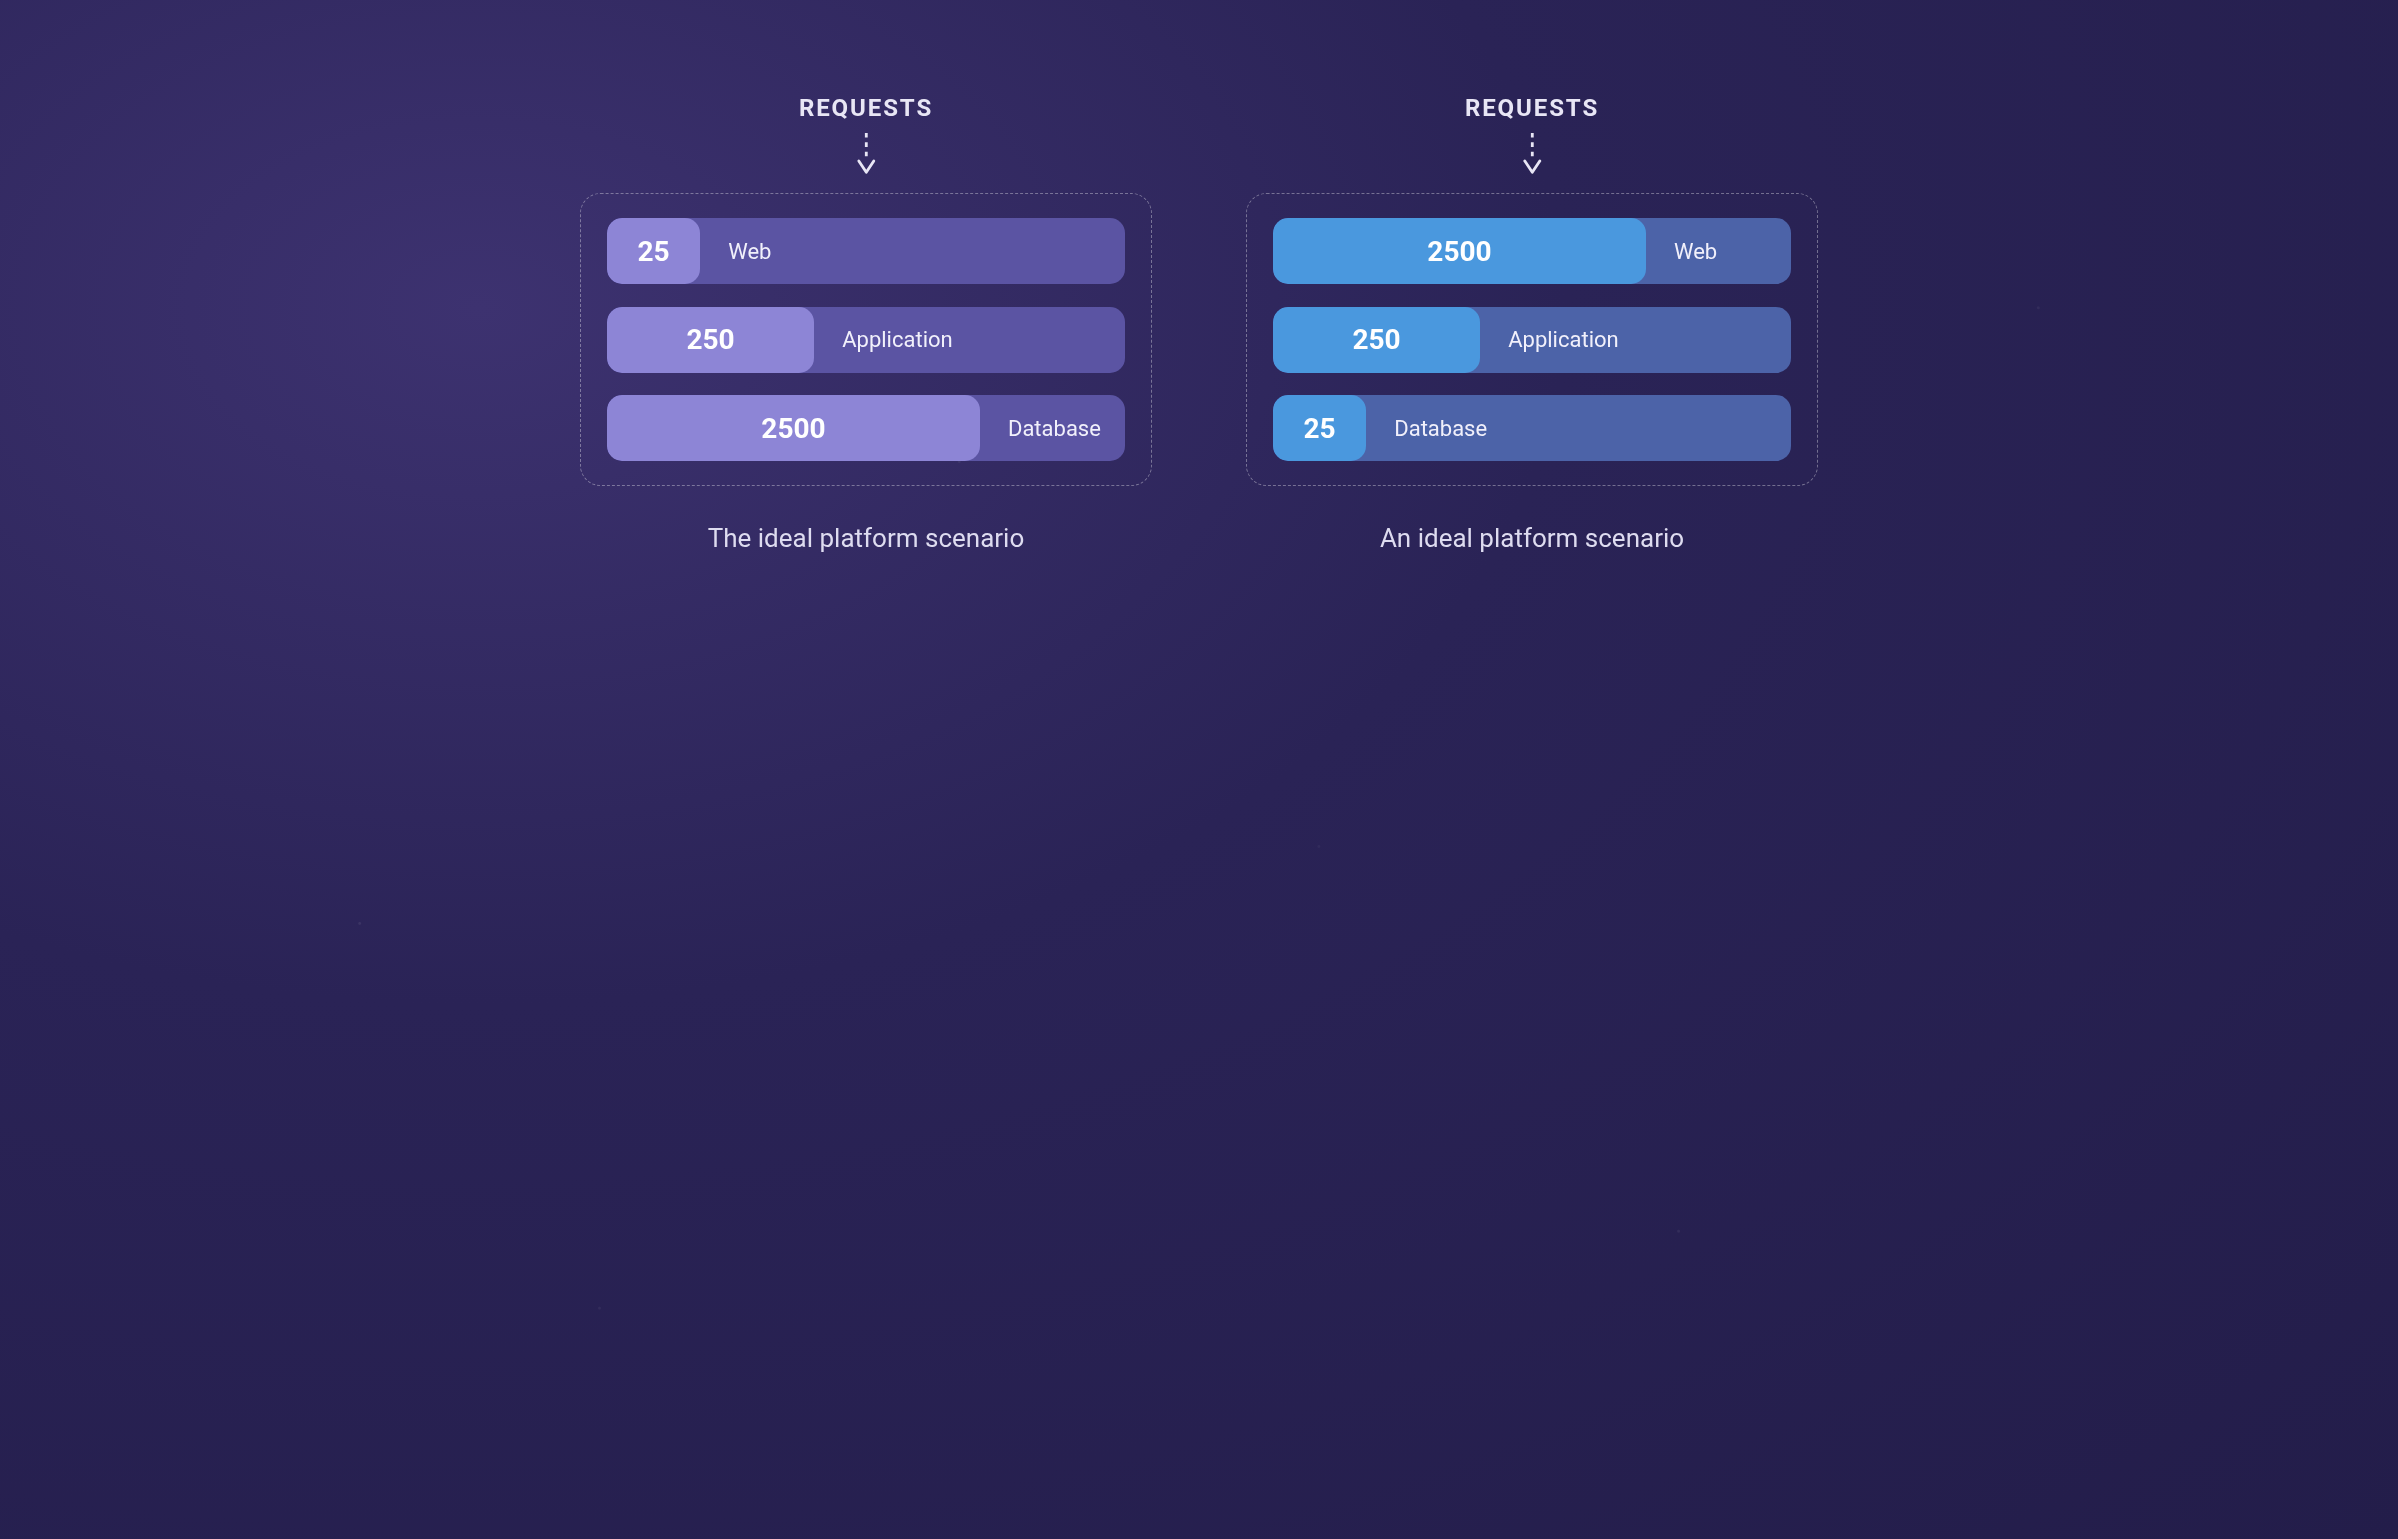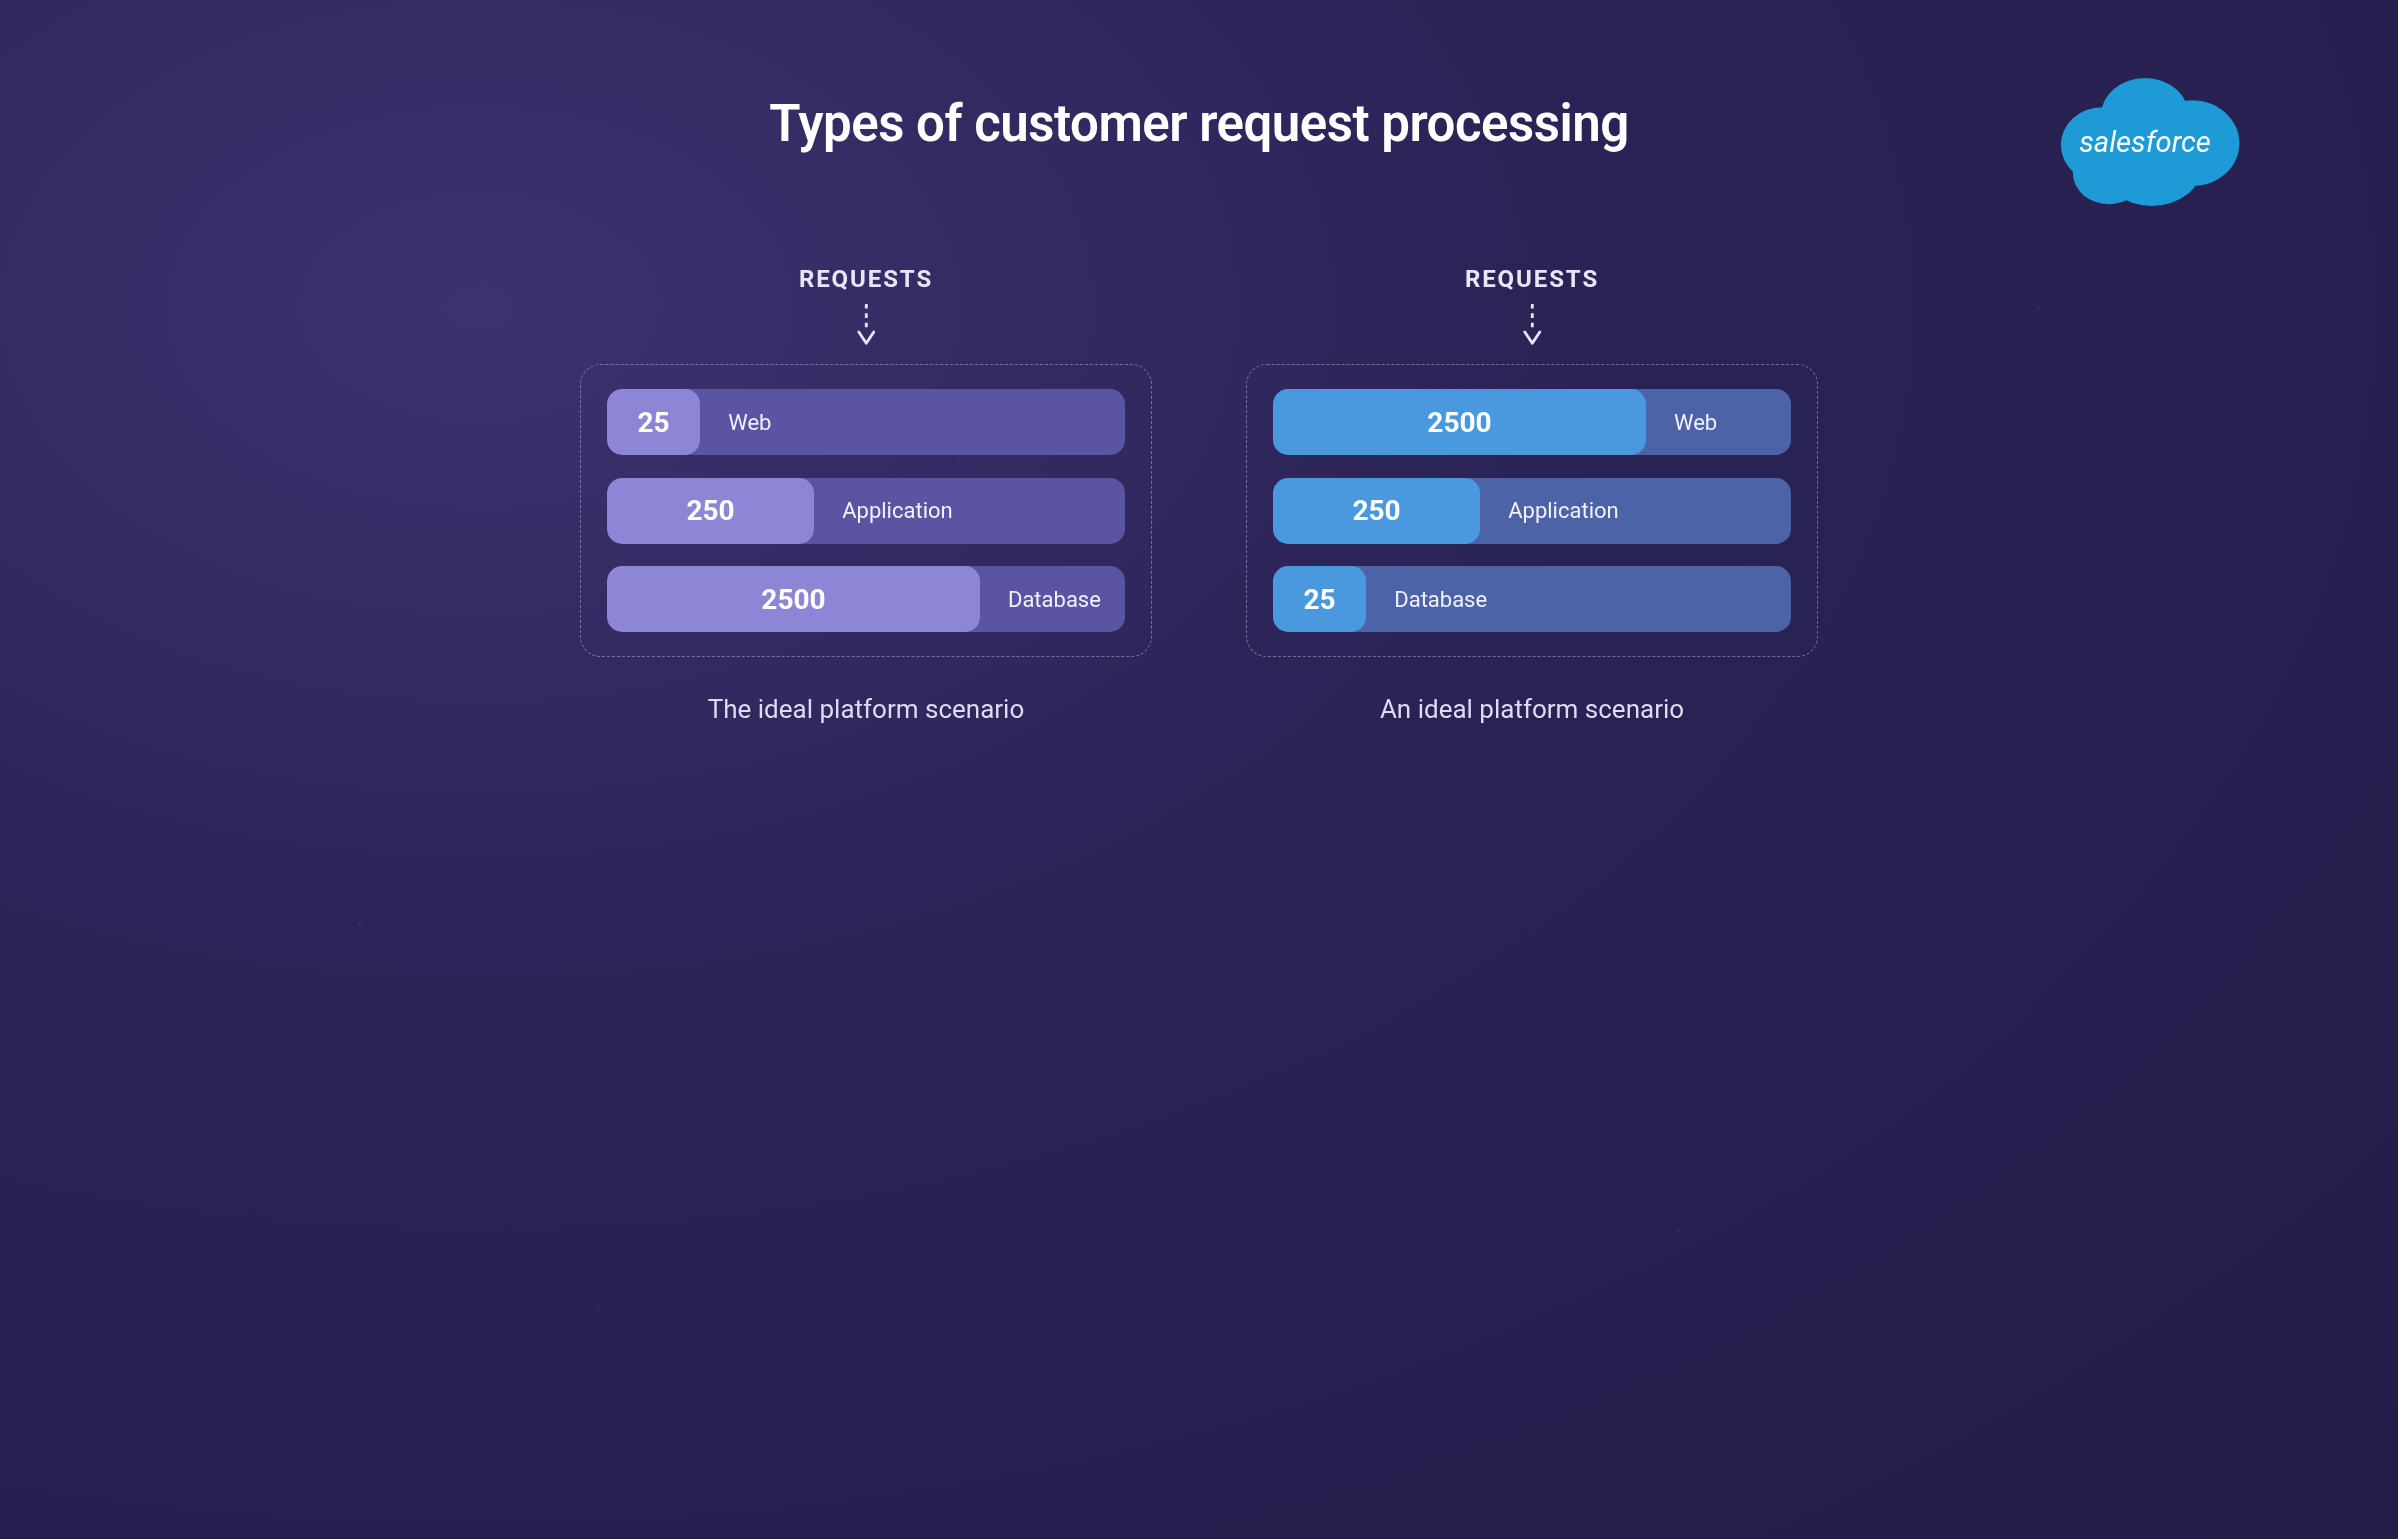--- a/index.html
+++ b/index.html
@@ -135,35 +135,20 @@
     font-weight: 400;
     color: #dedcf0;
     text-align: center;
   }
 </style>
 </head>
 <body>
 
 <div class="canvas">
 
-  <div class="header">
-    <h1 class="title">Types of customer request processing</h1>
-    <div class="logo">
-      <svg viewBox="0 0 240 170" xmlns="http://www.w3.org/2000/svg">
-        <g fill="#1e9bd7">
-          <ellipse cx="70" cy="92" rx="48" ry="44"></ellipse>
-          <ellipse cx="120" cy="60" rx="52" ry="46"></ellipse>
-          <ellipse cx="175" cy="90" rx="55" ry="50"></ellipse>
-          <ellipse cx="128" cy="118" rx="58" ry="45"></ellipse>
-          <ellipse cx="78" cy="125" rx="42" ry="36"></ellipse>
-        </g>
-        <text x="120" y="100" text-anchor="middle" fill="#fff" font-family="inherit" font-size="34" font-style="italic" font-weight="400">salesforce</text>
-      </svg>
-    </div>
-  </div>
 
   <div class="grid">
 
     <div class="scenario worst">
       <div class="req-label">REQUESTS</div>
       <div class="arrow">
         <svg width="20.6" height="45" viewBox="0 0 22 48">
           <line x1="11" y1="2" x2="11" y2="30" stroke="#e8e6f5" stroke-width="3" stroke-dasharray="5 5"></line>
           <polyline points="3,32 11,44 19,32" fill="none" stroke="#e8e6f5" stroke-width="3" stroke-linecap="round" stroke-linejoin="round"></polyline>
         </svg>

